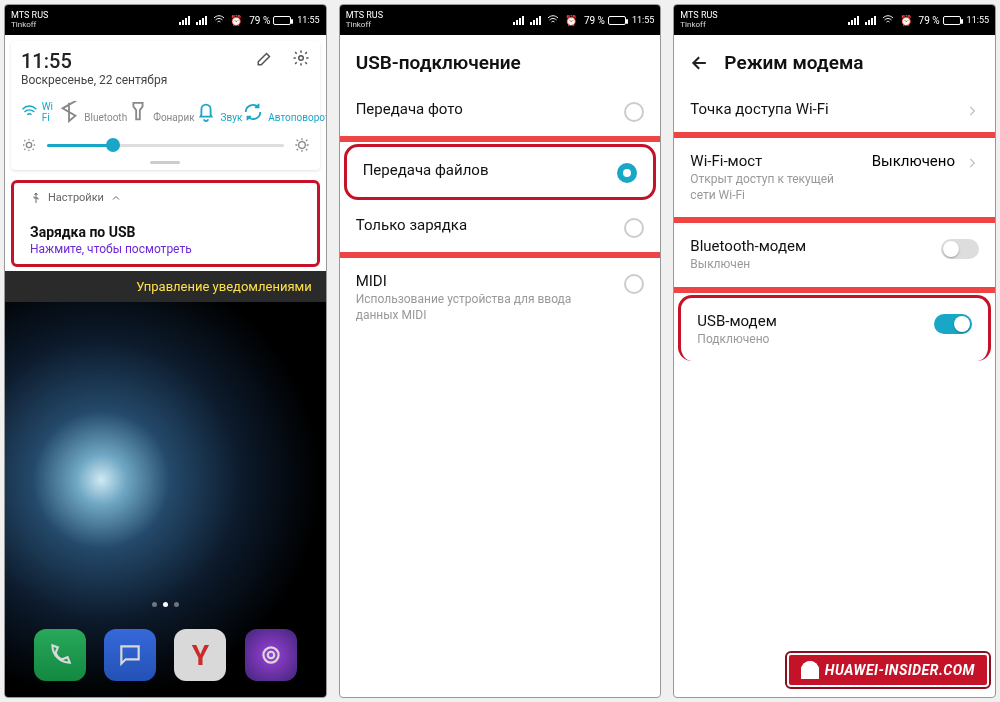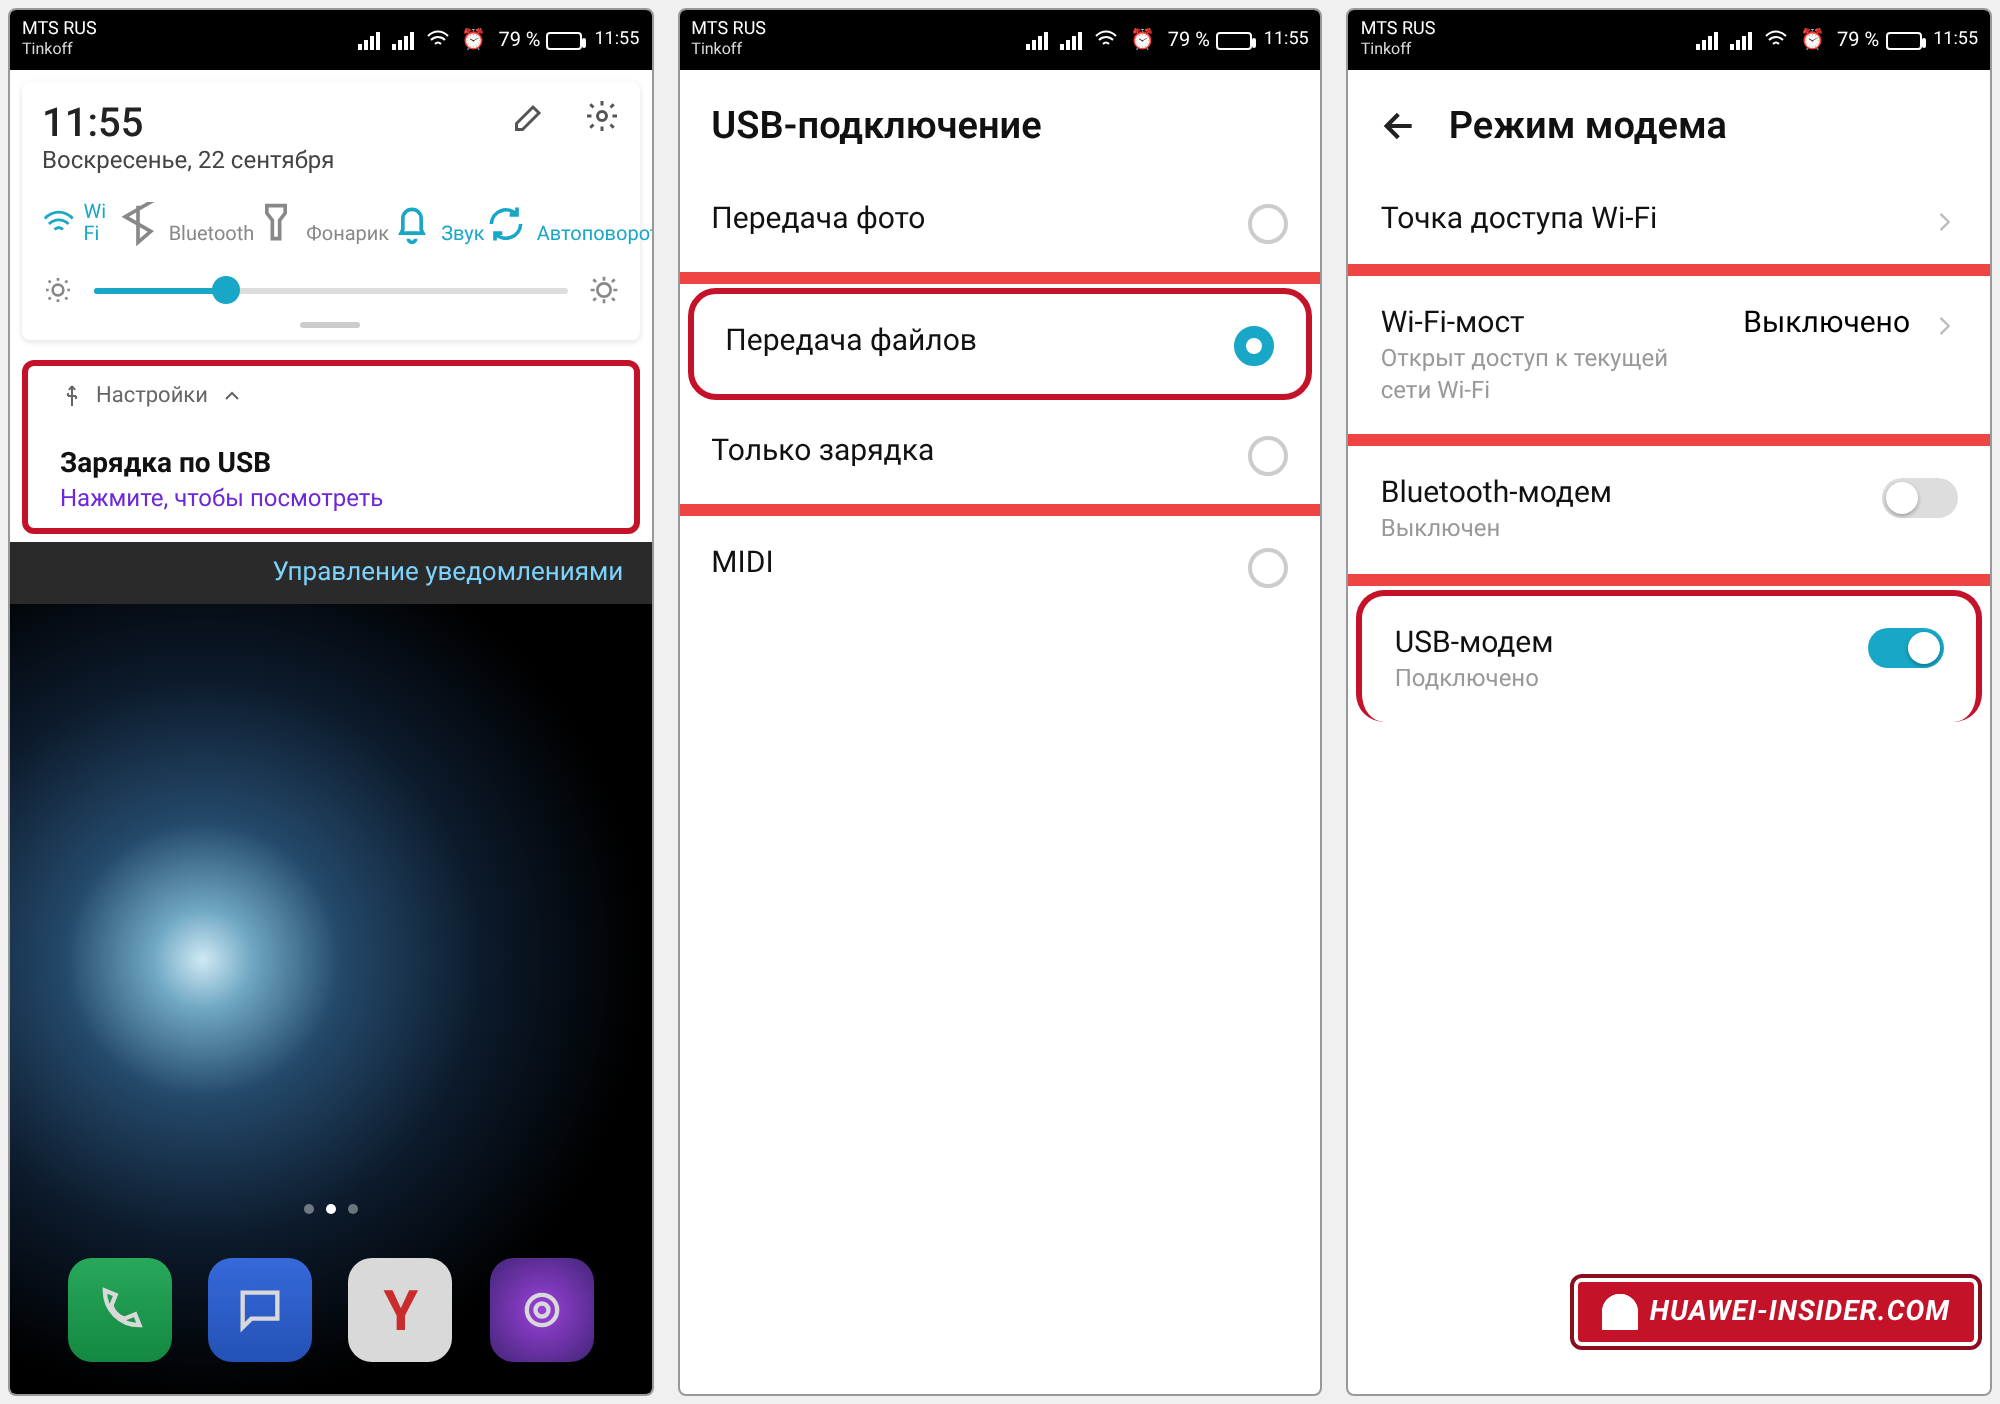--- a/index.html
+++ b/index.html
@@ -79,21 +79,21 @@
   .notif-title{font-size:14px;font-weight:700;color:#111;margin-top:20px;}
   .notif-sub{font-size:12px;color:#6d28d9;margin-top:2px;}
   .chevup{width:12px;height:12px;stroke:#666;fill:none;stroke-width:2;}
 
   .bg-earth{
     flex:1; position:relative;
     background: radial-gradient(circle at 30% 45%, #cfe9f4 0%, #6fa7c3 8%, #24496a 22%, #0c1a2b 45%, #000 70%);
     overflow:hidden;
   }
   .manage-link{
-    background:#2a2a2a;color:#7dd3fc;font-size:13px;text-align:right;
+    background:#2a2a2a;color:#fde047;font-size:13px;text-align:right;
     padding:8px 14px;
   }
   .dots{position:absolute;bottom:90px;width:100%;display:flex;justify-content:center;gap:6px;}
   .dots span{width:5px;height:5px;border-radius:50%;background:rgba(255,255,255,.4);}
   .dots span.active{background:#fff;}
   .dock{
     position:absolute;left:0;right:0;bottom:16px;
     display:flex;justify-content:space-around;padding:0 20px;
   }
   .app-icon{width:52px;height:52px;border-radius:12px;display:flex;align-items:center;justify-content:center;font-size:24px;color:#fff;filter:brightness(.85);}
@@ -123,21 +123,21 @@
   .radio{width:20px;height:20px;border:2px solid #ccc;border-radius:50%;flex-shrink:0;margin-top:2px;}
   .radio.on{border:6px solid #18a7c7;background:#fff;}
   .chev{width:14px;height:14px;stroke:#bbb;fill:none;stroke-width:2;flex-shrink:0;margin-top:4px;}
   .toggle{width:38px;height:20px;background:#ddd;border-radius:10px;position:relative;flex-shrink:0;margin-top:2px;}
   .toggle .knob{position:absolute;top:2px;left:2px;width:16px;height:16px;border-radius:50%;background:#fff;box-shadow:0 1px 2px rgba(0,0,0,.3);}
   .toggle.on{background:#18a7c7;}
   .toggle.on .knob{left:auto;right:2px;}
   .hl-row{border:3px solid #c41329;border-radius:14px;margin:2px 4px;}
 
   .watermark{
-    position:absolute;right:6px;bottom:24px;
+    position:absolute;right:6px;bottom:10px;
     background:#c41329;color:#fff;font-weight:700;font-size:14px;
     padding:6px 12px;border-radius:4px;
     border:2px solid #fff; outline:2px solid #8a0e1d;
     display:flex;align-items:center;gap:6px;
     font-style:italic; letter-spacing:.5px;
   }
   .hw-logo{
     width:18px;height:18px;position:relative;
   }
   .hw-logo::before,.hw-logo::after{
@@ -340,20 +340,21 @@
     </div>
     <div class="row">
       <div class="txt">
           <div class="title">Только зарядка</div>
         </div>
       <div class="radio"></div>
     </div>
     <div class="row nb">
       <div class="txt">
         <div class="title">MIDI</div>
+        <div class="sub">Использование устройства для ввода данных MIDI</div>
       </div>
       <div class="radio"></div>
     </div>
   </div>
 </div>
 
 <div class="phone">
   <div class="statusbar">
     <div class="left">
       <span>MTS RUS</span>

